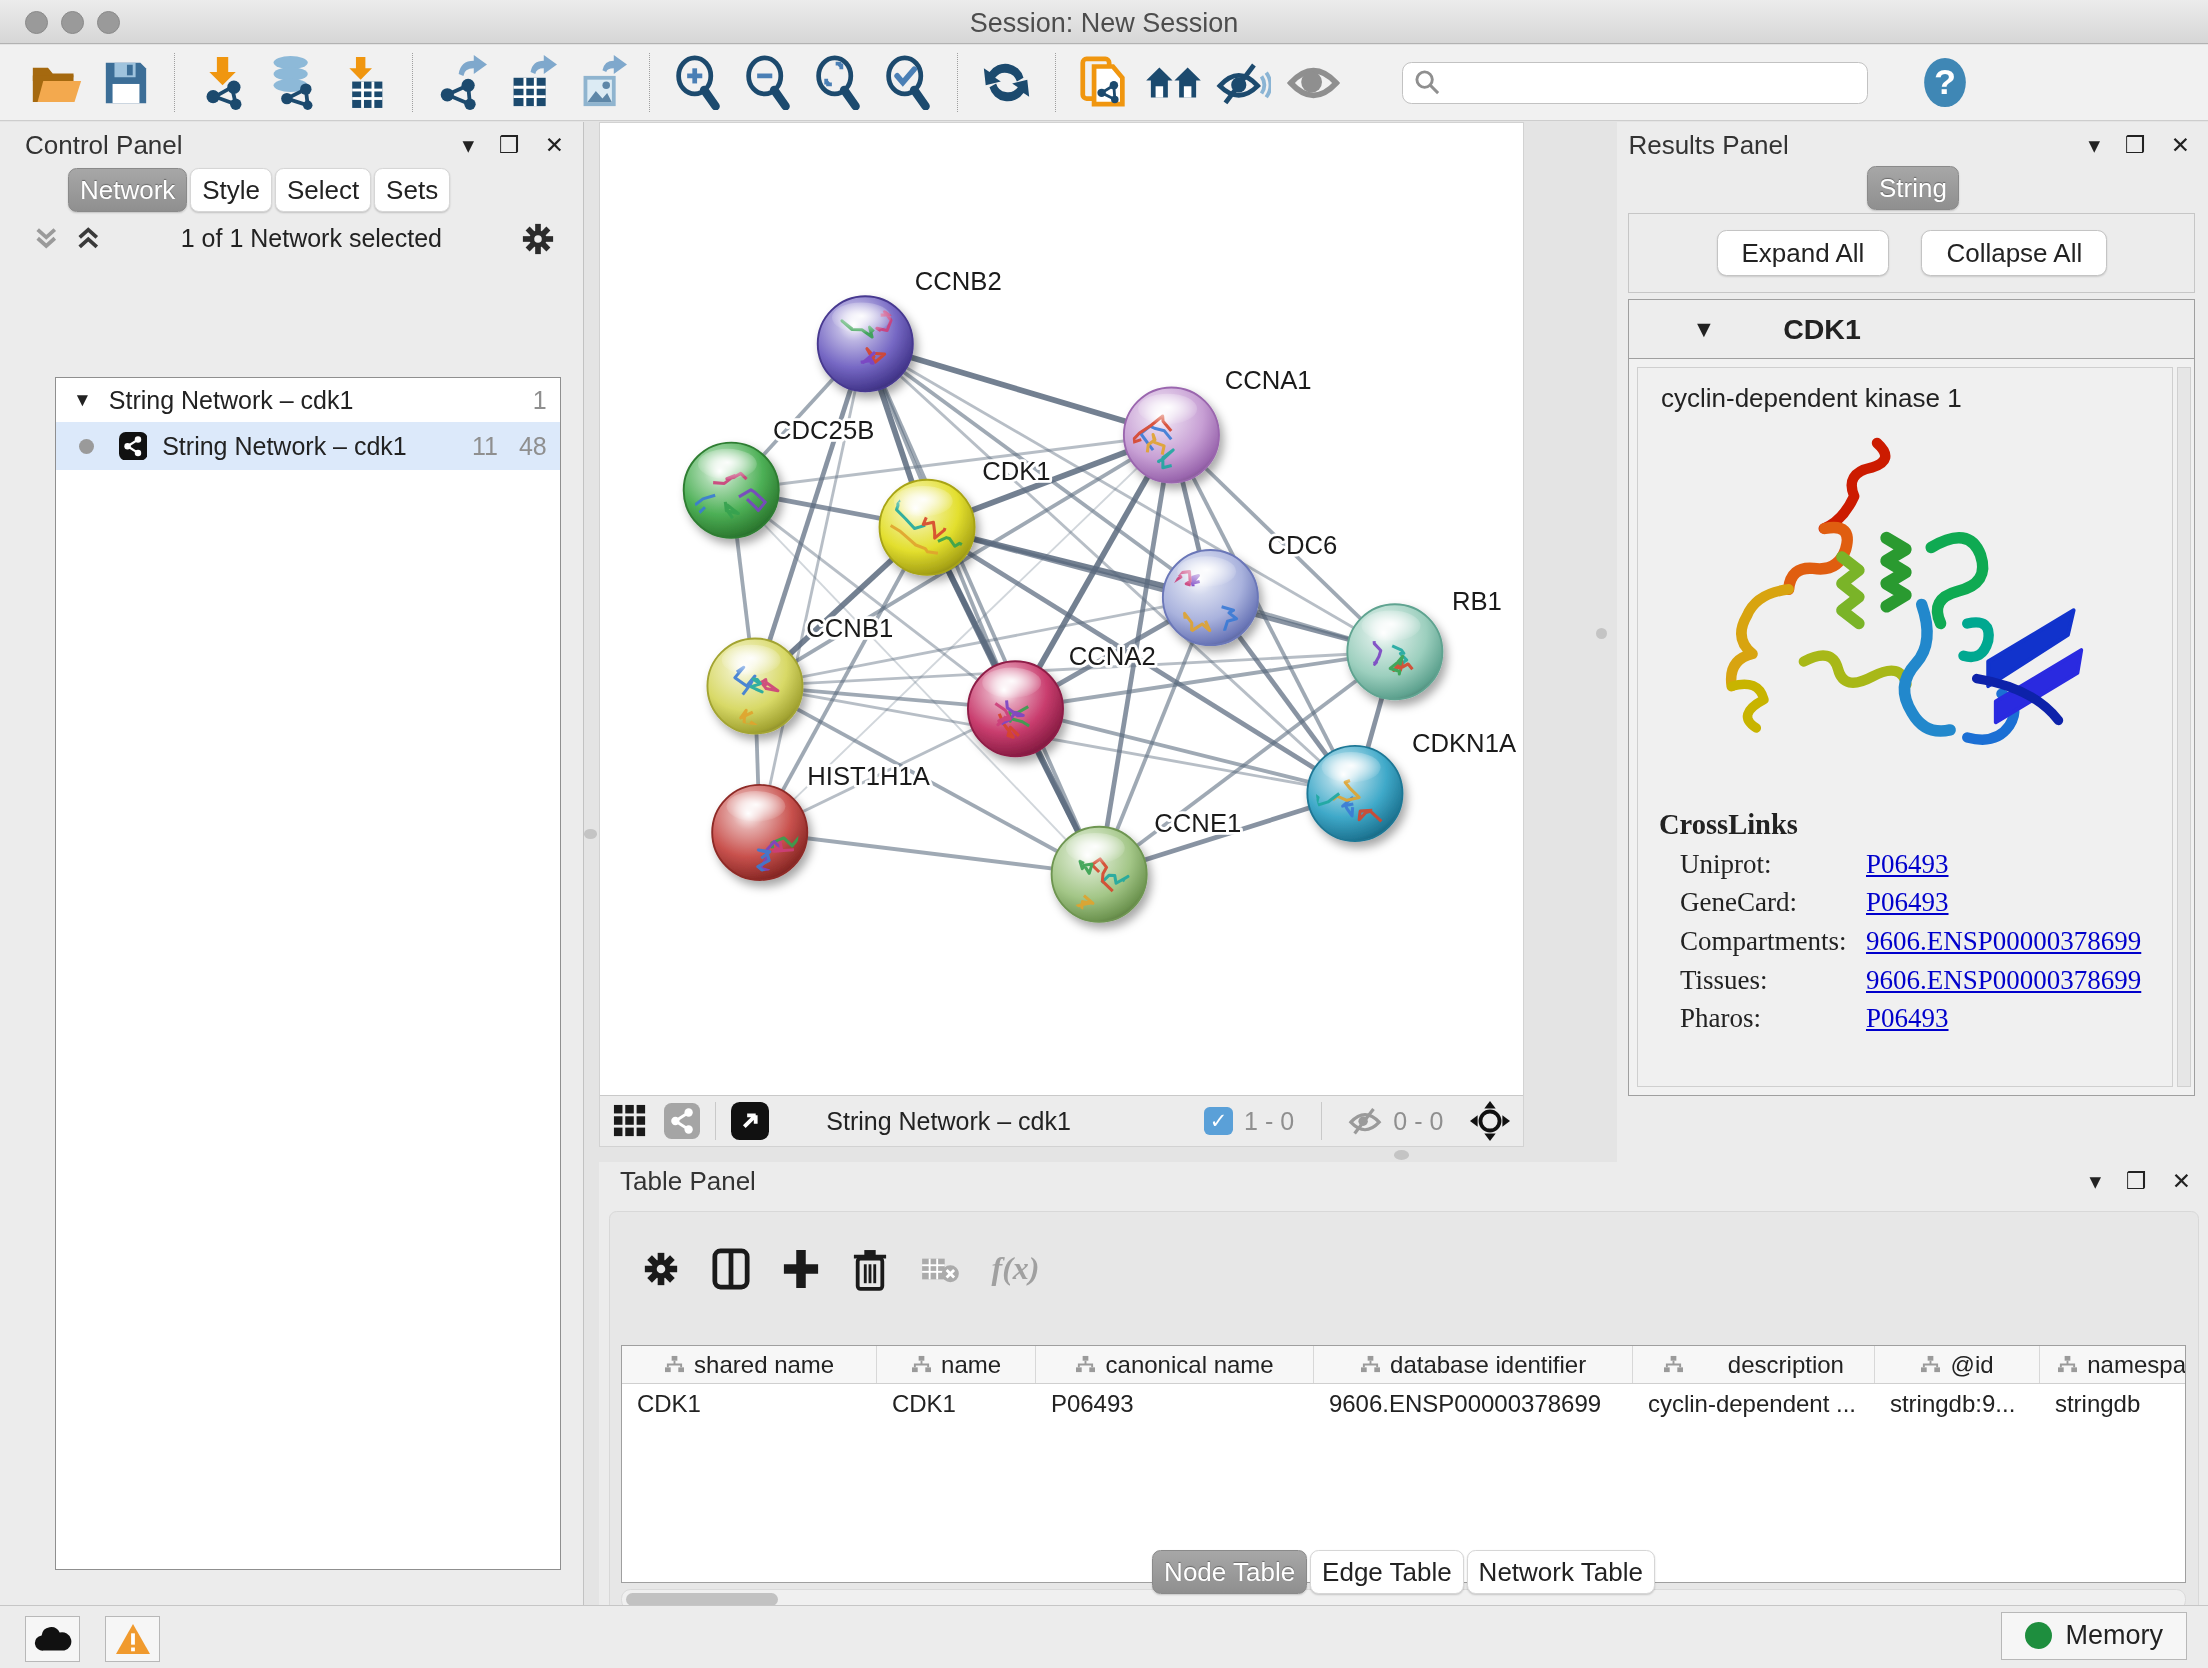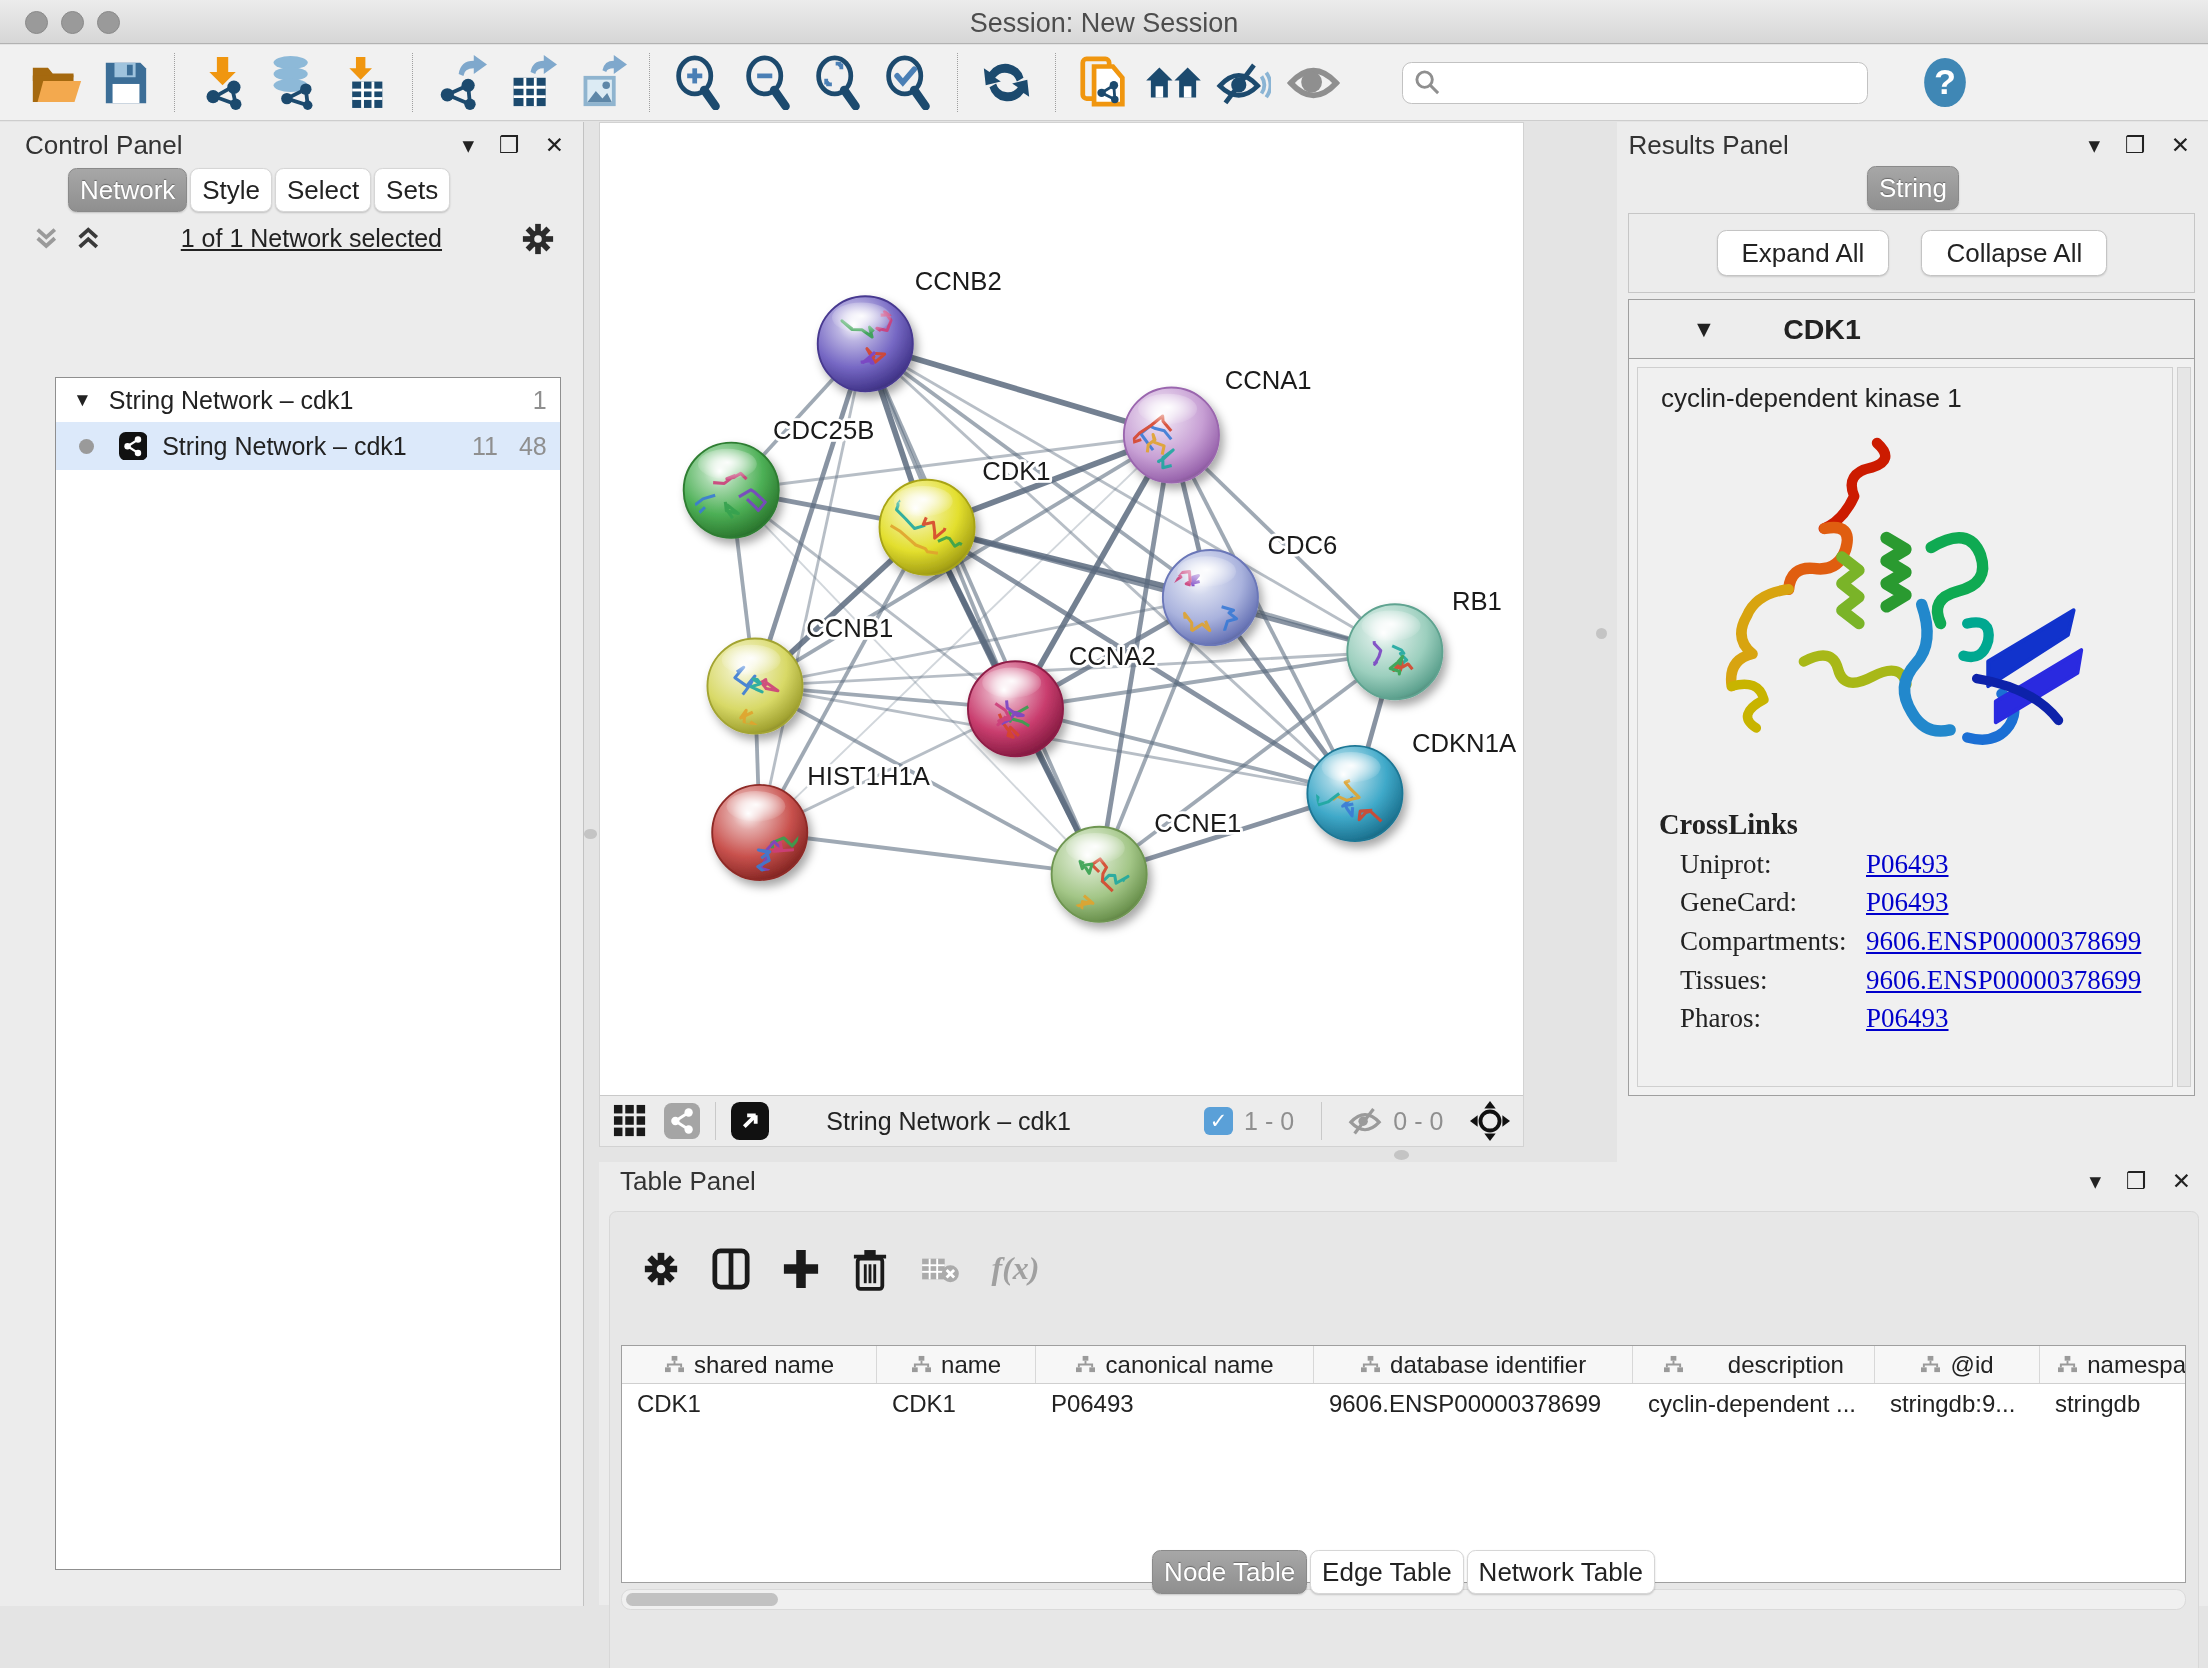--- a/index.html
+++ b/index.html
@@ -36,21 +36,21 @@
     box-shadow:0 1px 1.9px rgba(0,0,0,.18);}
   .tabpill.active{background:linear-gradient(#a7a7a7,#8f8f8f);color:#fff;
     text-shadow:0 -1px 1px rgba(0,0,0,.35);border:1px solid #8a8a8a;}
 
   
   .control-panel{position:absolute;left:0;top:122px;width:584px;height:1484px;background:#ececec;
     border-right:1.9px solid #c2c2c2;}
   .cp-head{display:flex;justify-content:space-between;align-items:center;padding:7.6px 19px 0 25px;}
   .cp-tabs{display:flex;gap:2.9px;margin:7.6px 0 0 68px;}
   .cp-status{display:flex;align-items:center;margin:9.5px 28.5px 0 32px;}
-  .cp-status .txt{flex:1;text-align:center;font-size:25px;text-decoration:underline;}
+  .cp-status .txt{flex:1;text-align:center;font-size:25px;}
   .cp-list{position:absolute;left:55px;top:255px;width:506px;bottom:36px;background:#fff;
     border:1.9px solid #8f8f8f;font-size:25px;}
   .tree-row{display:flex;align-items:center;height:44px;padding:0 13.3px 0 17px;}
   .tree-row .grow{flex:1;}
   .tree-row .cnt{color:#8f8f8f;margin-left:21px;}
   .tree-row.sel{background:#dce9fa;height:48px;}
 
   
   .network-panel{position:absolute;left:599px;top:122px;width:925px;height:1025px;
     background:#fff;border:1px solid #d2d2d2;}
@@ -1042,15 +1042,37 @@
       <div class="tabpill active">Node Table</div>
       <div class="tabpill">Edge Table</div>
       <div class="tabpill">Network Table</div>
     </div>
   </div>
 
   <div class="splitdot" style="left:584px;top:829px;width:13.3px;height:9.5px;"></div>
   <div class="splitdot" style="left:1596px;top:628px;width:11.4px;height:11.4px;"></div>
   <div class="splitdot" style="left:1394px;top:1150px;width:15px;height:9.5px;"></div>
 
+  <div class="statusbar">
+    <div class="sb-btn" style="left:25px;">
+      <span>
+          <svg width="38" height="28.5" viewBox="0 0 40 30">
+        <path d="M10 28 a8 8 0 0 1 -2 -16 a10 10 0 0 1 19 -3 a8 8 0 0 1 5 19z" fill="#111"></path>
+          </svg>
+        </span>
+    </div>
+    <div class="sb-btn" style="left:105px;">
+      <span>
+          <svg width="38" height="34" viewBox="0 0 40 36">
+        <path d="M20 2 L38 34 H2z" fill="#f09a2e"></path>
+        <rect x="18" y="12" width="4" height="12" fill="#fff"></rect>
+            <rect x="18" y="27" width="4" height="4" fill="#fff"></rect>
+          </svg>
+        </span>
+    </div>
+    <div class="memory-btn">
+      <span class="memdot"></span>
+      <span>Memory</span>
+    </div>
+  </div>
 
 </div>
 
 
 </body></html>

